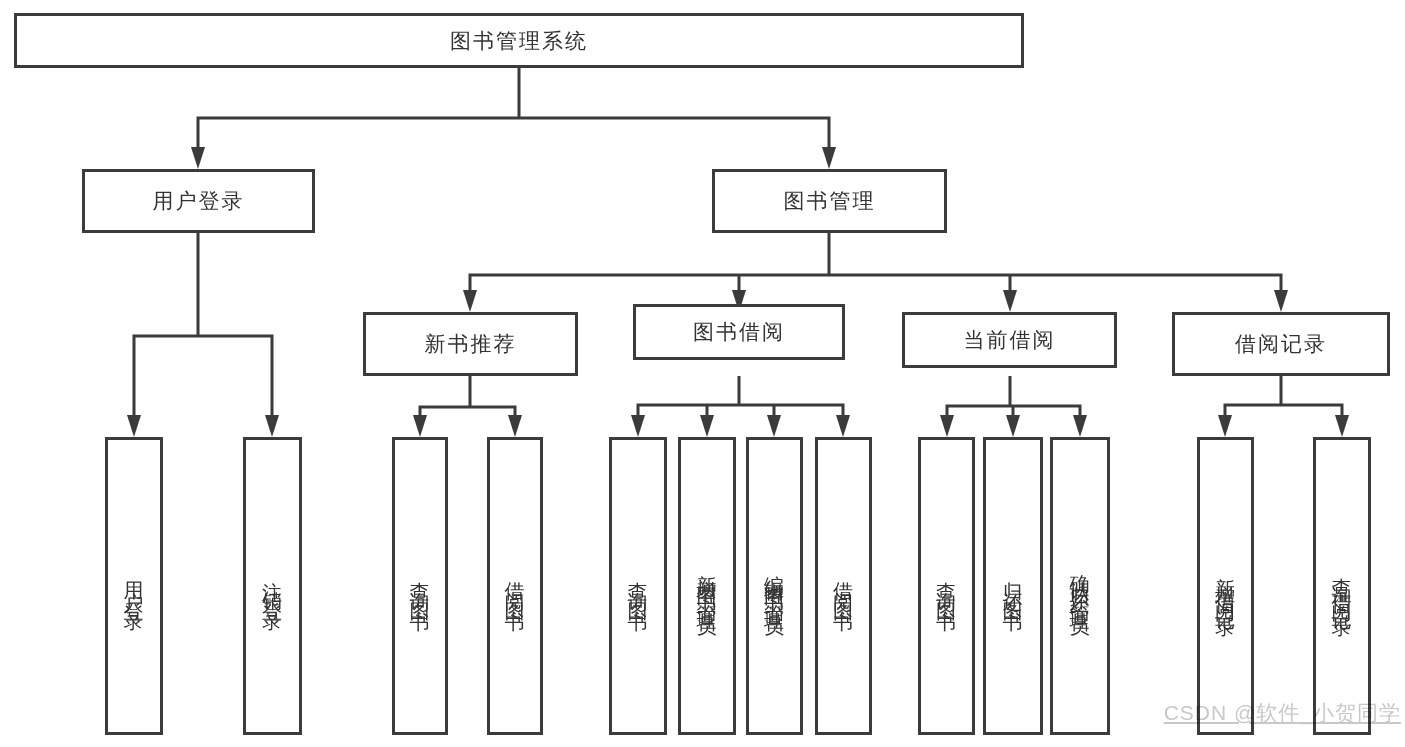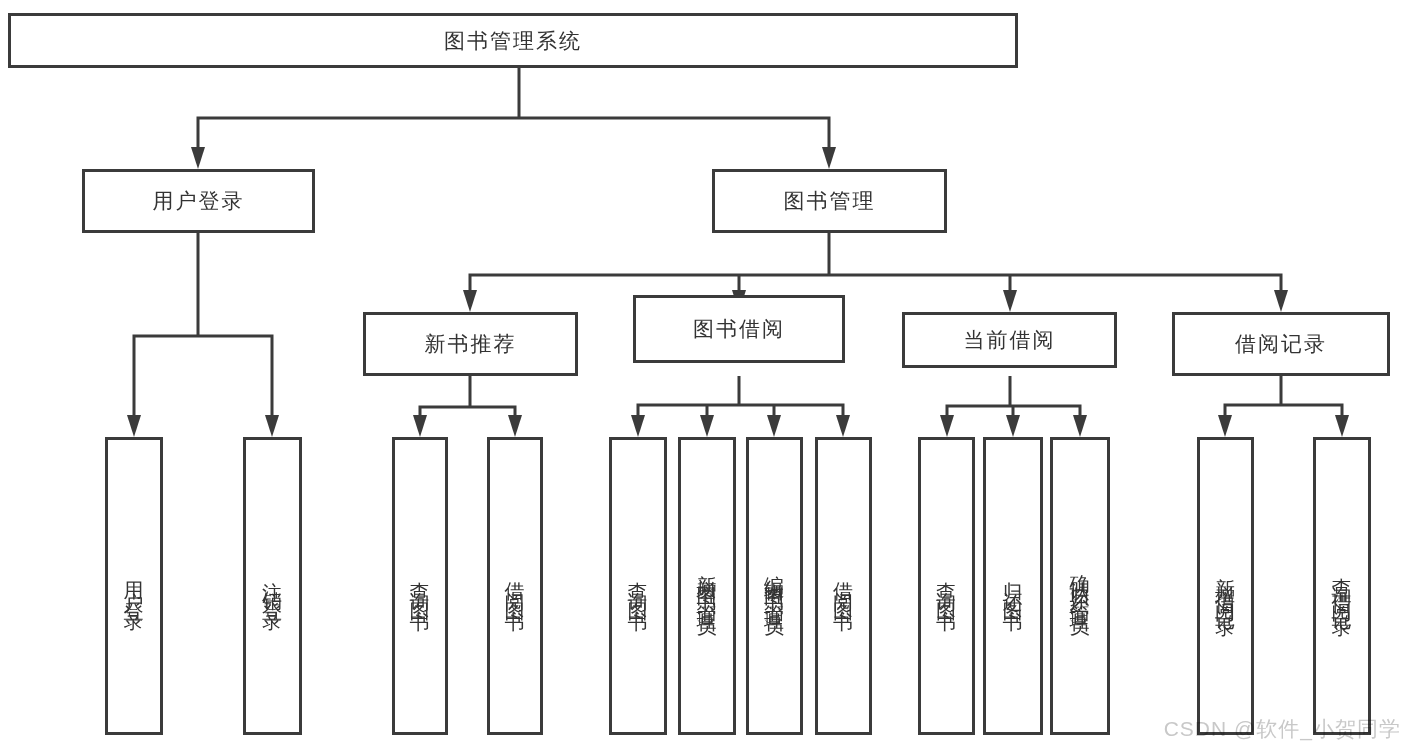--- a/index.html
+++ b/index.html
@@ -37,26 +37,27 @@
     text-orientation: mixed;
     font-size: 20px;
     letter-spacing: 10px;
     line-height: 1;
     color: #333333;
     white-space: nowrap;
   }
   .watermark {
     position: absolute;
     right: 4px;
-    bottom: 4px;
+    bottom: 20px;
     font-size: 21px;
     color: #c8c8c8;
     letter-spacing: 1px;
     mix-blend-mode: multiply;
     white-space: nowrap;
+    text-decoration: underline;
   }
 </style>
 </head>
 <body>
 
 <div class="stage">
 
   <svg class="wires" viewBox="0 0 1405 747" xmlns="http://www.w3.org/2000/svg">
     <g stroke="#3b3b3b" stroke-width="3" fill="none">
 
@@ -90,35 +91,35 @@
       <polygon points="767,415 781,415 774,437"></polygon>
       <polygon points="836,415 850,415 843,437"></polygon>
       <polygon points="940,415 954,415 947,437"></polygon>
       <polygon points="1006,415 1020,415 1013,437"></polygon>
       <polygon points="1073,415 1087,415 1080,437"></polygon>
       <polygon points="1218,415 1232,415 1225,437"></polygon>
       <polygon points="1335,415 1349,415 1342,437"></polygon>
     </g>
   </svg>
 
-  <div class="box" style="left:8px;top:13px;width:1010px;height:55px">
+  <div class="box" style="left:14px;top:13px;width:1010px;height:55px">
     <span class="hlabel">图书管理系统</span>
   </div>
 
   <div class="box" style="left:82px;top:169px;width:233px;height:64px">
     <span class="hlabel">用户登录</span>
   </div>
   <div class="box" style="left:363px;top:312px;width:215px;height:64px">
     <span class="hlabel">新书推荐</span>
   </div>
 
   <div class="box" style="left:712px;top:169px;width:235px;height:64px">
     <span class="hlabel">图书管理</span>
   </div>
-  <div class="box" style="left:633px;top:295px;width:212px;height:68px">
+  <div class="box" style="left:633px;top:304px;width:212px;height:56px">
     <span class="hlabel">图书借阅</span>
   </div>
   <div class="box" style="left:902px;top:312px;width:215px;height:56px">
     <span class="hlabel">当前借阅</span>
   </div>
   <div class="box" style="left:1172px;top:312px;width:218px;height:64px">
     <span class="hlabel">借阅记录</span>
   </div>
 
   <div class="box" style="left:105px;top:437px;width:58px;height:298px">

